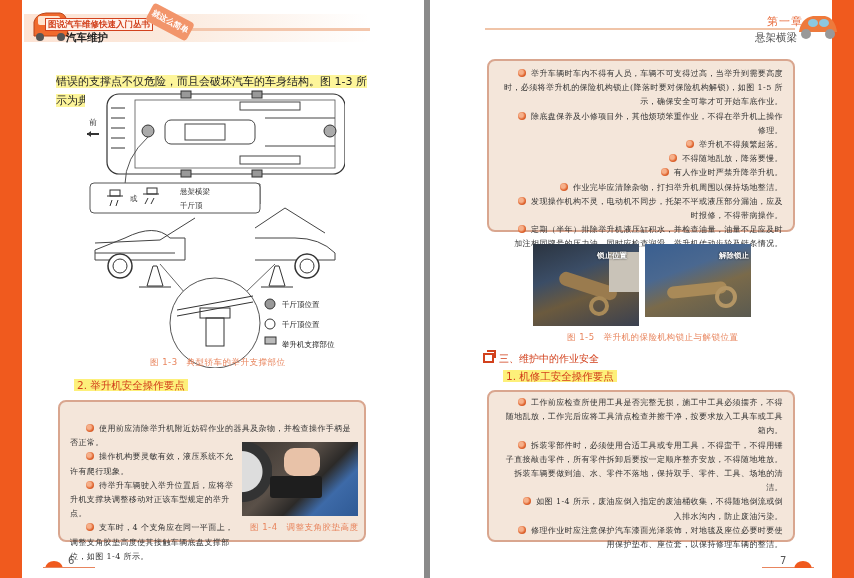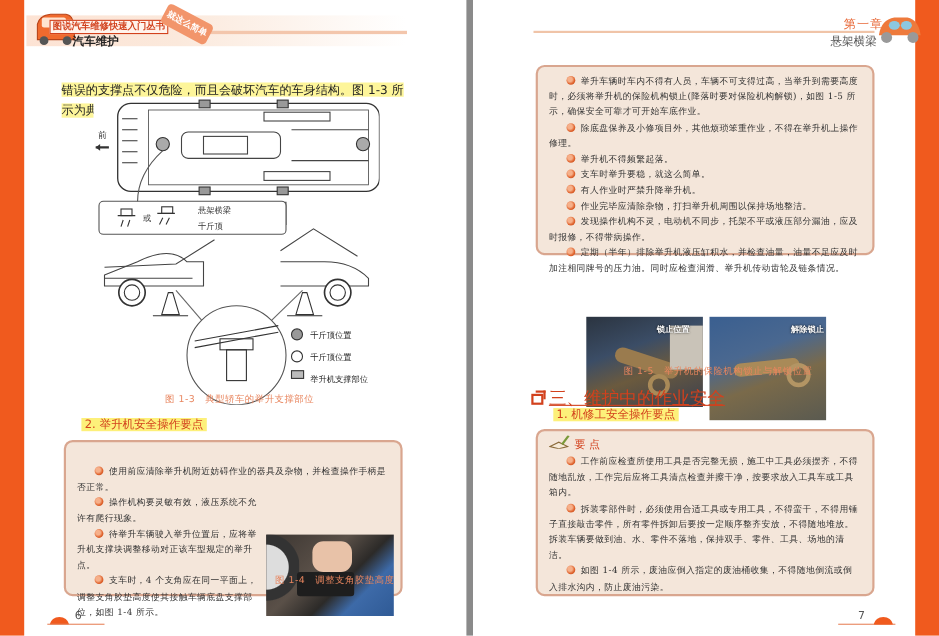--- a/index.html
+++ b/index.html
@@ -1,21 +1,21 @@
 <!DOCTYPE html>
 <html><head>
 <meta charset="utf-8">
 <style>
   * { box-sizing: border-box; margin: 0; padding: 0; }
   html, body { width: 854px; height: 578px; overflow: hidden; background: #ffffff; }
   body { position: relative; font-family: "DejaVu Serif", "Liberation Serif", serif; color: #333; }
 
   .page { position: absolute; top: 0; height: 578px; background: #fff; }
   .page-left { left: 0; width: 427px; }
-  .page-right { left: 427px; width: 427px; }
+  .page-right { left: 427px; width: 427px; text-align: right; }
 
   .side-strip { position: absolute; top: 0; height: 578px; width: 22px; background: #f05a1e; }
   .page-left .side-strip { left: 0; }
   .page-right .side-strip { right: 0; }
 
   .gutter { position: absolute; left: 424px; top: 0; width: 6px; height: 578px; background: #8a8a8a; }
 
   
   .lh-band { position: absolute; left: 24px; top: 14px; width: 345px; height: 28px;
              background: linear-gradient(90deg, #fde3d4 0%, #fbe9dc 40%, #ffffff 100%); }
@@ -47,30 +47,30 @@
 
   .sub-heading { position: absolute; font-size: 10.5px; color: #d2411d; font-family: "DejaVu Sans", sans-serif; }
   .sub-heading span { background: #fdf07a; padding: 0 3px; }
 
   .box { position: absolute; background: #f4e6da; border: 2px solid #d9a68f; border-radius: 8px; }
   .box p { font-size: 8px; line-height: 14.2px; color: #333; text-indent: 2em; letter-spacing: 0.4px; }
   .bullet { display: inline-block; width: 8px; height: 8px; border-radius: 50%;
             background: radial-gradient(circle at 40% 40%, #f6b08a 0 30%, #e0642e 60%, #b84a1e 100%);
             vertical-align: -1px; margin-right: 5px; text-indent: 0; }
 
-  .section-heading { position: absolute; font-size: 16px; color: #d2411d; font-family: "DejaVu Sans", sans-serif; text-decoration: underline; }
+  .section-heading { position: absolute; font-size: 10px; color: #d2411d; font-family: "DejaVu Sans", sans-serif; }
   .section-icon { display: inline-block; width: 11px; height: 10px; border: 2px solid #d2411d; position: relative;
                   vertical-align: -1px; margin-right: 5px; }
   .section-icon::after { content: ""; position: absolute; left: 2px; top: -5px; width: 7px; height: 6px; border: 2px solid #d2411d; border-bottom: none; border-left: none; }
 
   .pagenum { position: absolute; font-size: 10px; color: #555; font-family: "DejaVu Sans", sans-serif; }
   .pn-line { position: absolute; height: 1px; background: #e8855e; }
   .pn-car { position: absolute; width: 18px; height: 7px; background: #f05a1e; border-radius: 8px 8px 2px 2px; }
 
-  .photo { position: absolute; overflow: hidden; margin-top: 44px; }
+  .photo { position: absolute; overflow: hidden; }
   .photo-label { position: absolute; font-size: 7.5px; color: #fff; font-weight: bold; text-shadow: 0 0 2px #000; font-family: "DejaVu Serif", serif; }
   .legend-item { position: absolute; font-size: 7.5px; color: #222; font-family: "DejaVu Serif", serif; }
 </style>
 </head>
 <body>
 
 <div class="page page-left">
   <div class="side-strip"></div>
 
   <div class="lh-band"></div>
@@ -193,58 +193,52 @@
     <ellipse cx="16" cy="11" rx="5" ry="4" fill="#8cc8e0"></ellipse>
       <ellipse cx="27" cy="11" rx="5" ry="4" fill="#8cc8e0"></ellipse>
     <circle cx="9" cy="22" r="5" fill="#999"></circle>
       <circle cx="33" cy="22" r="5" fill="#999"></circle>
   </svg>
 
   <div class="box" style="left:60px;top:59px;width:308px;height:173px;padding:6px 10px;">
     <p><span class="bullet"></span><span>举升车辆时车内不得有人员，车辆不可支得过高，当举升到需要高度时，必须将举升机的保险机构锁止(降落时要对保险机构解锁)，如图 1-5 所示，确保安全可靠才可开始车底作业。</span></p>
     <p><span class="bullet"></span><span>除底盘保养及小修项目外，其他烦琐笨重作业，不得在举升机上操作修理。</span></p>
     <p><span class="bullet"></span><span>举升机不得频繁起落。</span></p>
-    <p><span class="bullet"></span><span>支车时举升要稳，就这么简单。</span></p>
+    <p><span class="bullet"></span><span>不得随地乱放，降落要慢。</span></p>
     <p><span class="bullet"></span><span>有人作业时严禁升降举升机。</span></p>
     <p><span class="bullet"></span><span>作业完毕应清除杂物，打扫举升机周围以保持场地整洁。</span></p>
     <p><span class="bullet"></span><span>发现操作机构不灵，电动机不同步，托架不平或液压部分漏油，应及时报修，不得带病操作。</span></p>
     <p><span class="bullet"></span><span>定期（半年）排除举升机液压缸积水，并检查油量，油量不足应及时加注相同牌号的压力油。同时应检查润滑、举升机传动齿轮及链条情况。</span></p>
   </div>
 
   <div class="photo" style="left:106px;top:244px;width:106px;height:82px;background:linear-gradient(160deg,#2b3440 0%,#3b4d66 35%,#6b5a3e 60%,#3a4050 100%);">
     <div style="position:absolute;left:25px;top:35px;width:60px;height:14px;border-radius:7px;background:#9a7b4e;transform:rotate(18deg);"></div>
     <div style="position:absolute;left:56px;top:52px;width:20px;height:20px;border-radius:50%;border:4px solid #a98a58;"></div>
     <div style="position:absolute;left:76px;top:8px;width:30px;height:40px;background:#c9c3b8;"></div>
     <div class="photo-label" style="left:64px;top:7px;">锁止位置</div>
   </div>
-  <div class="photo" style="left:218px;top:244px;width:106px;height:94px;background:linear-gradient(160deg,#3a5f90 0%,#4a6890 35%,#7a6a4a 60%,#5a5a50 100%);">
+  <div class="photo" style="left:218px;top:244px;width:106px;height:73px;background:linear-gradient(160deg,#3a5f90 0%,#4a6890 35%,#7a6a4a 60%,#5a5a50 100%);">
     <div style="position:absolute;left:22px;top:40px;width:60px;height:12px;border-radius:6px;background:#a98a58;transform:rotate(-6deg);"></div>
     <div style="position:absolute;left:70px;top:42px;width:22px;height:22px;border-radius:50%;border:4px solid #b39564;"></div>
     <div class="photo-label" style="left:74px;top:7px;">解除锁止</div>
   </div>
   <div class="caption" style="left:140px;top:332px;">图 1-5　举升机的保险机构锁止与解锁位置</div>
 
   <div class="section-heading" style="left:56px;top:352px;">
     <span class="section-icon"></span><span>三、维护中的作业安全</span>
   </div>
   <div class="sub-heading" style="left:76px;top:370px;">
     <span>1. 机修工安全操作要点</span>
   </div>
 
   <div class="box" style="left:60px;top:390px;width:308px;height:152px;padding:4px 10px;">
-    <div style="font-size:10px;color:#d2411d;font-family:'DejaVu Sans',sans-serif;margin-bottom:2px;">
-      <svg width="20" height="12" viewBox="0 0 20 12" style="vertical-align:-1px;">
-          <path d="M1 10 L9 6 L17 10 L9 12 Z" fill="#f6ead8" stroke="#8a6a3a"></path>
-          <path d="M12 8 L18 0" stroke="#7a9a3a" stroke-width="2"></path>
-        </svg>
-      <span>要 点</span>
-    </div>
     <p><span class="bullet"></span><span>工作前应检查所使用工具是否完整无损，施工中工具必须摆齐，不得随地乱放，工作完后应将工具清点检查并擦干净，按要求放入工具车或工具箱内。</span></p>
     <p><span class="bullet"></span><span>拆装零部件时，必须使用合适工具或专用工具，不得蛮干，不得用锤子直接敲击零件，所有零件拆卸后要按一定顺序整齐安放，不得随地堆放。拆装车辆要做到油、水、零件不落地，保持双手、零件、工具、场地的清洁。</span></p>
     <p><span class="bullet"></span><span>如图 1-4 所示，废油应倒入指定的废油桶收集，不得随地倒流或倒入排水沟内，防止废油污染。</span></p>
+    <p><span class="bullet"></span><span>修理作业时应注意保护汽车漆面光泽装饰，对地毯及座位必要时要使用保护垫布、座位套，以保持修理车辆的整洁。</span></p>
   </div>
 
   <div class="pn-line" style="left:335px;top:567px;width:52px;"></div>
   <div class="pagenum" style="left:353px;top:555px;">7</div>
   <svg class="pn-car" style="left:367px;top:561px;background:none;" viewBox="0 0 18 7">
       <path d="M0 7 Q2 0 9 0 Q16 0 18 7 Z" fill="#f05a1e"></path>
     </svg>
 </div>
 
 <div class="gutter"></div>

